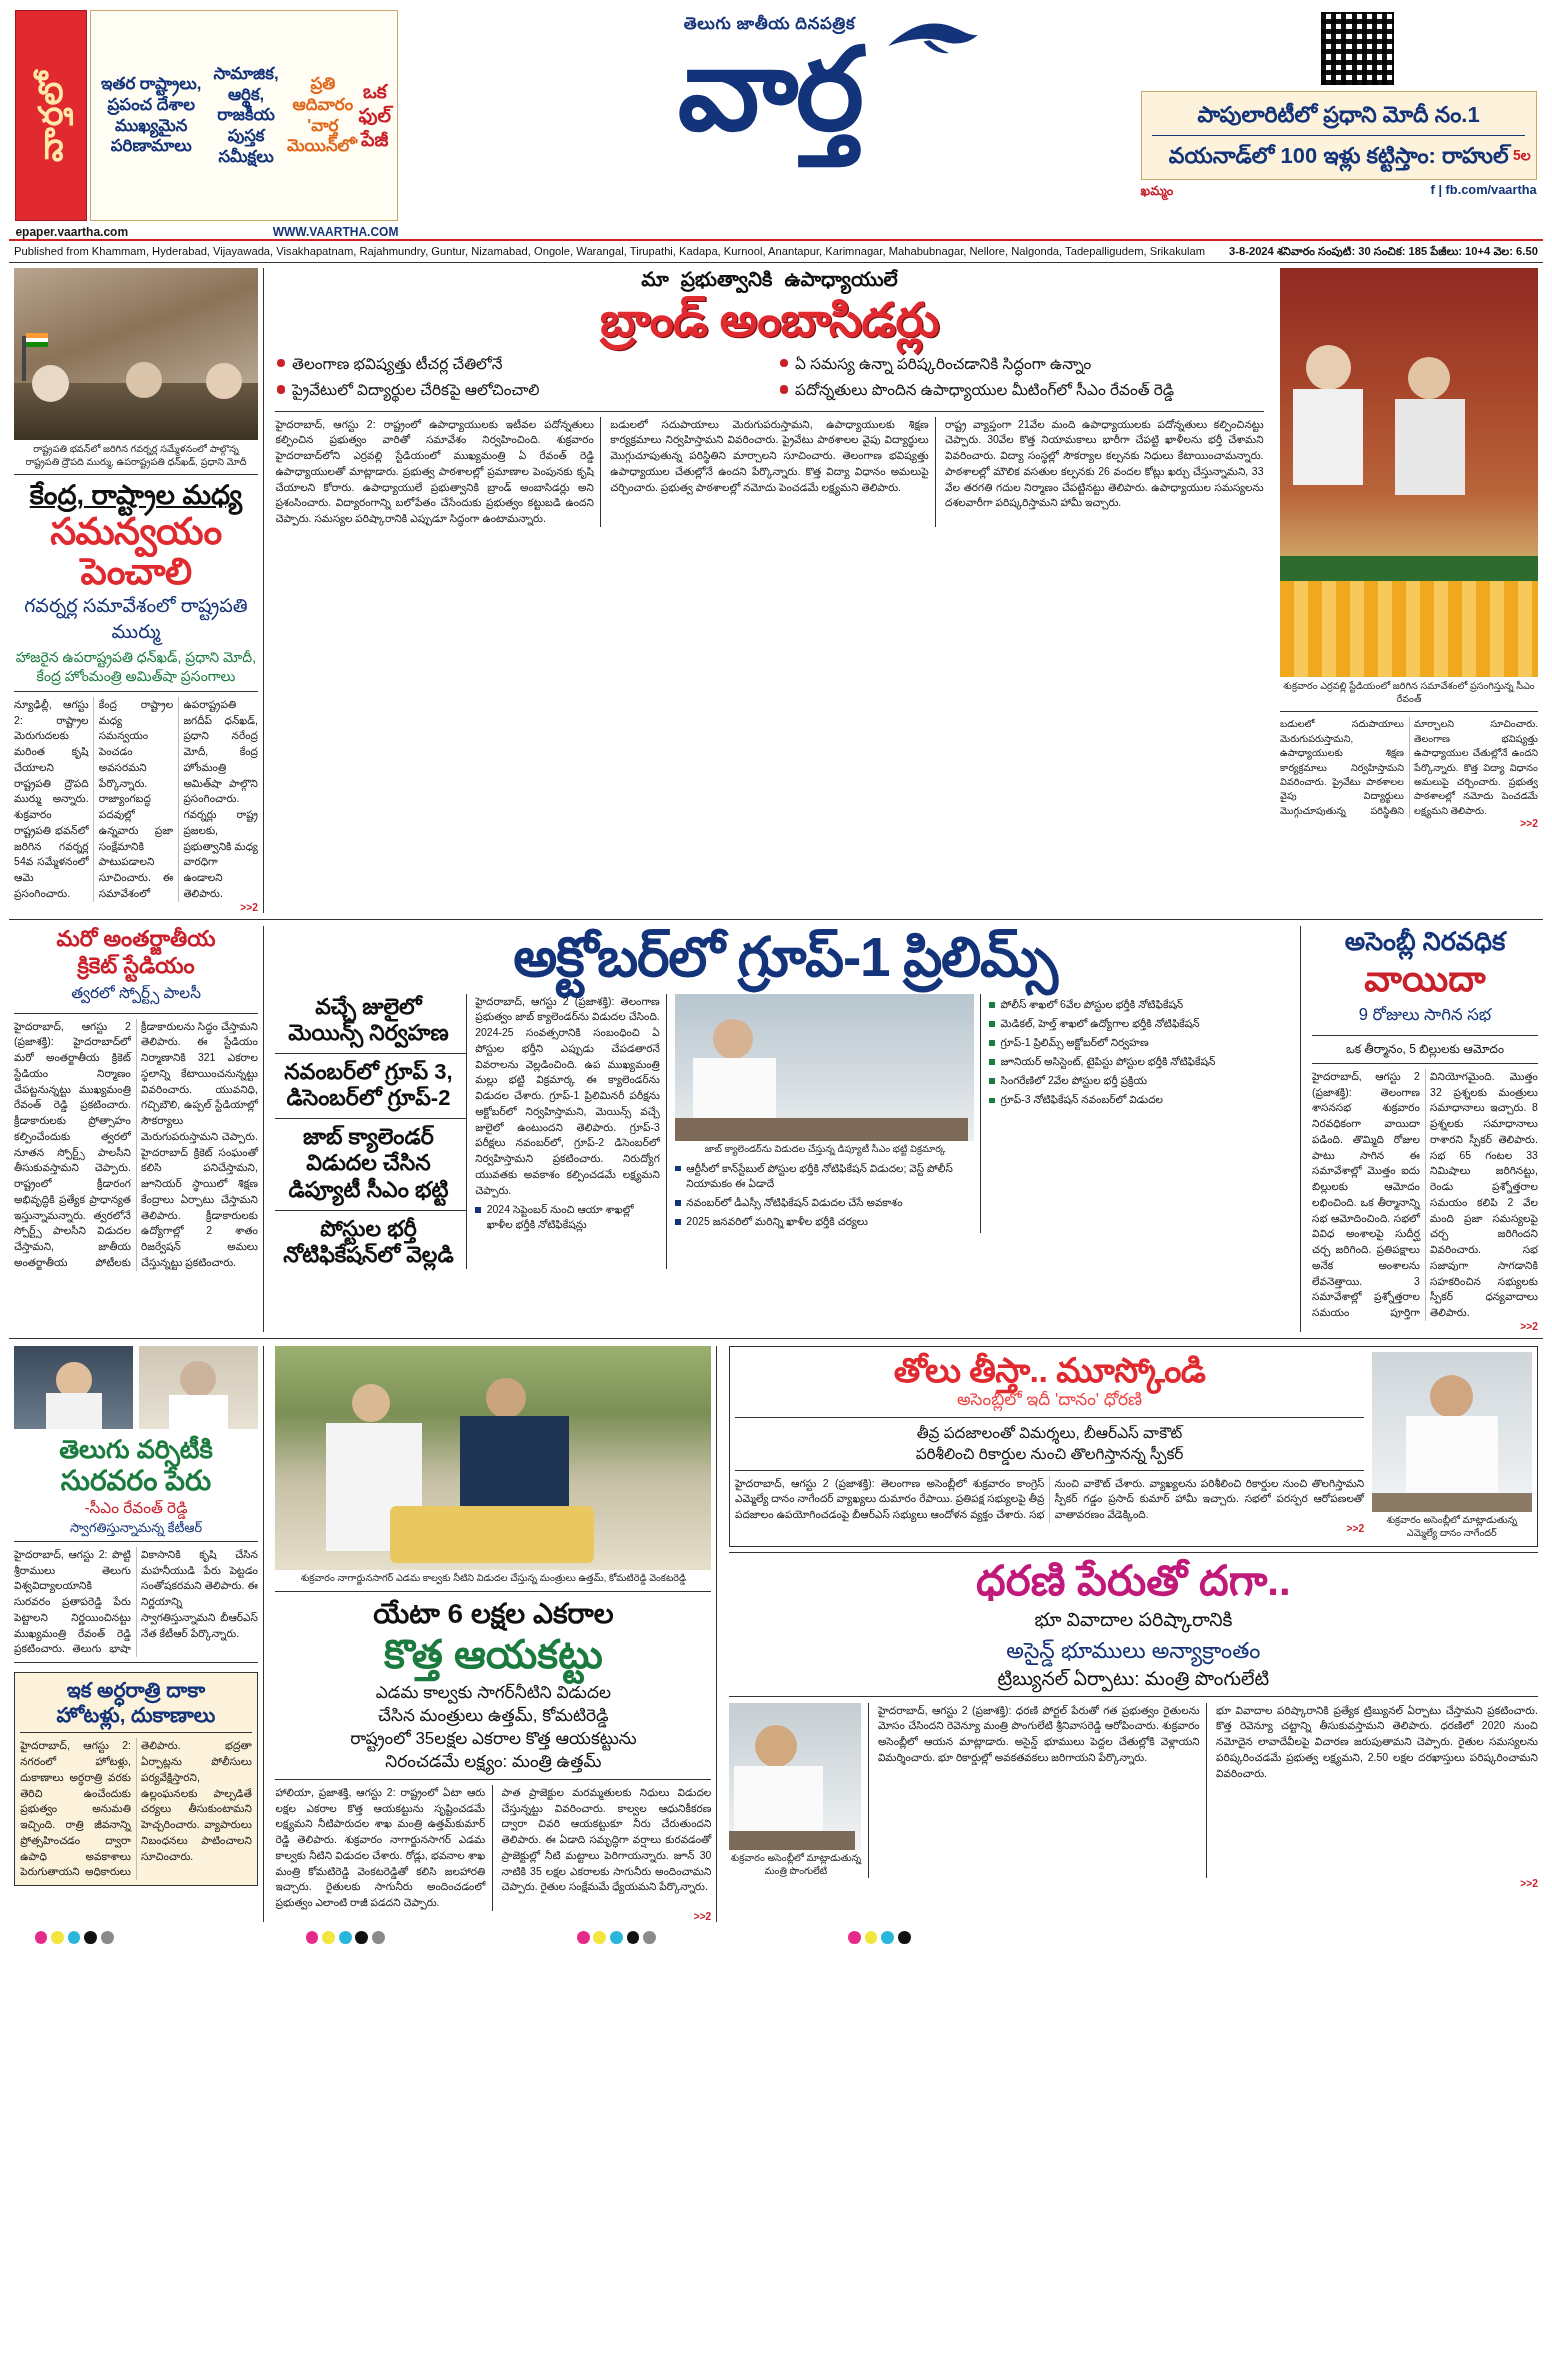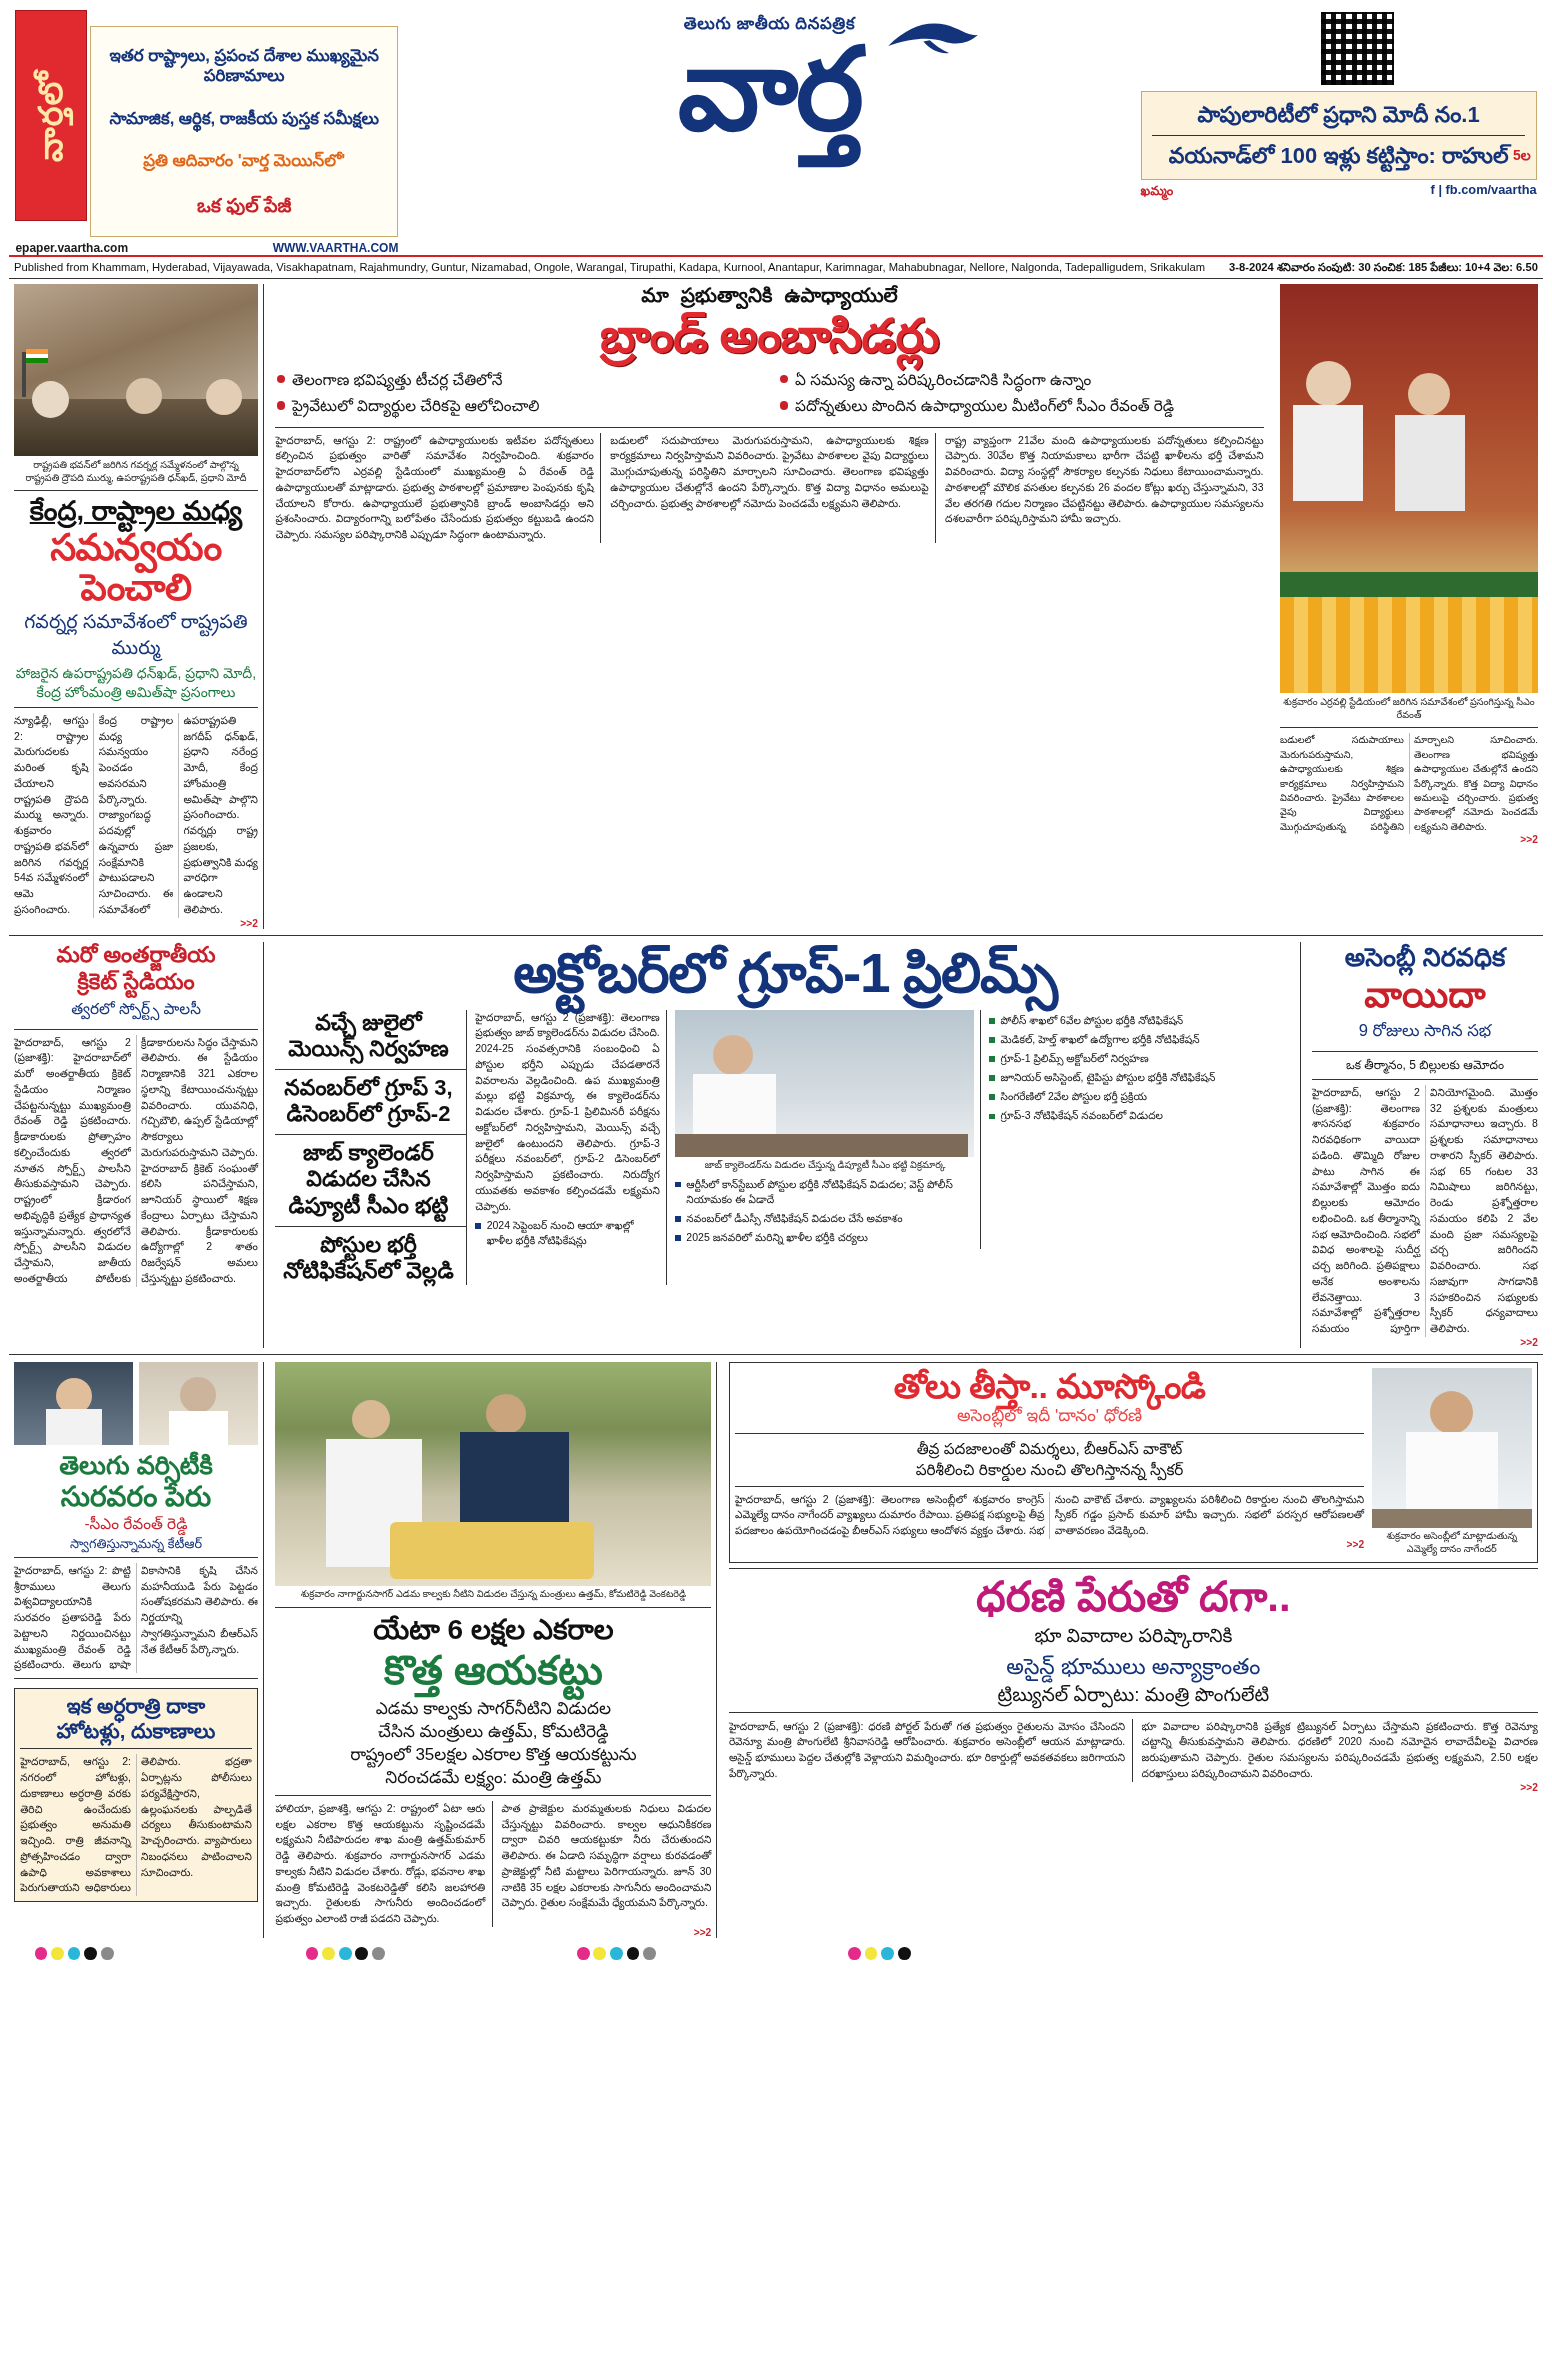--- a/index.html
+++ b/index.html
@@ -53,25 +53,24 @@
     line-height: 1.05;
   }
   .mh-promo {
     flex: 1;
     border: 1.3px solid #c9a96a;
     background: #fffdf4;
     margin-left: 2.6px;
     height: 211px;
     padding: 7.7px 6.4px;
     display: flex;
-    flex-direction: column;
+    flex-direction: row;
     justify-content: space-around;
     align-items: center;
     text-align: center;
-    margin-top: 16px;
   }
   .mh-promo div { font-size: 16.6px; color: #13337a; font-weight: bold; line-height: 1.25; }
   .mh-promo .orange { color: #e0671a; }
   .mh-promo .red { color: #c9202a; font-size: 19px; }
   .mh-urls {
     display: flex;
     justify-content: space-between;
     width: 383px;
     font-size: 12px;
     font-weight: bold;
@@ -498,20 +497,28 @@
 
       <div class="hr-thin"></div>
 
       <div>
         <div class="h-magenta">ధరణి పేరుతో దగా..</div>
         <div class="h-sub" style="font-size:19px;color:#111;margin-top:2.6px;">భూ వివాదాల పరిష్కారానికి</div>
         <div class="h-sub" style="font-size:22px;color:#13337a;margin-top:3.8px;">అసైన్డ్ భూములు అన్యాక్రాంతం</div>
         <div class="h-sub" style="font-size:19px;color:#111;">ట్రిబ్యునల్ ఏర్పాటు: మంత్రి పొంగులేటి</div>
         <div class="hr-thin"></div>
         <div class="row" style="gap:9px;">
+          <div style="width:140px;" class="side-rule">
+            <div class="photo" style="height:147px;background:linear-gradient(180deg,#c6ced3 0%,#e3e8ea 70%,#f2f4f5 100%); margin-right:6.4px;">
+              <div style="position:absolute;top:22px;left:50%;margin-left:-40px;width:42px;height:42px;border-radius:50%;background:#d2a87f;"></div>
+              <div style="position:absolute;top:63px;left:50%;margin-left:-61px;width:89px;height:84px;background:#fafafa;"></div>
+              <div style="position:absolute;bottom:0;left:0;right:6.4px;height:19px;background:#7b6a58;"></div>
+            </div>
+            <div class="caption" style="padding-right:6.4px;">శుక్రవారం అసెంబ్లీలో మాట్లాడుతున్న మంత్రి పొంగులేటి</div>
+          </div>
           <div class="body-text side-rule" style="flex:1;padding-right:6.4px;">హైదరాబాద్, ఆగస్టు 2 (ప్రజాశక్తి): ధరణి పోర్టల్ పేరుతో గత ప్రభుత్వం రైతులను మోసం చేసిందని రెవెన్యూ మంత్రి పొంగులేటి శ్రీనివాసరెడ్డి ఆరోపించారు. శుక్రవారం అసెంబ్లీలో ఆయన మాట్లాడారు. అసైన్డ్ భూములు పెద్దల చేతుల్లోకి వెళ్లాయని విమర్శించారు. భూ రికార్డుల్లో అవకతవకలు జరిగాయని పేర్కొన్నారు.</div>
           <div class="body-text" style="flex:1;">భూ వివాదాల పరిష్కారానికి ప్రత్యేక ట్రిబ్యునల్ ఏర్పాటు చేస్తామని ప్రకటించారు. కొత్త రెవెన్యూ చట్టాన్ని తీసుకువస్తామని తెలిపారు. ధరణిలో 2020 నుంచి నమోదైన లావాదేవీలపై విచారణ జరుపుతామని చెప్పారు. రైతుల సమస్యలను పరిష్కరించడమే ప్రభుత్వ లక్ష్యమని, 2.50 లక్షల దరఖాస్తులు పరిష్కరించామని వివరించారు.</div>
         </div>
         <div class="more" style="text-align:right;">&gt;&gt;2</div>
       </div>
     </div>
   </div>
 
   <div class="footer-marks">
     <div class="mark-group">

